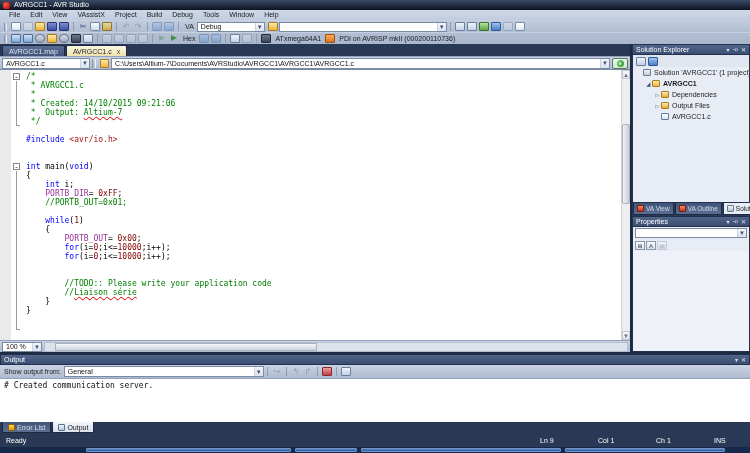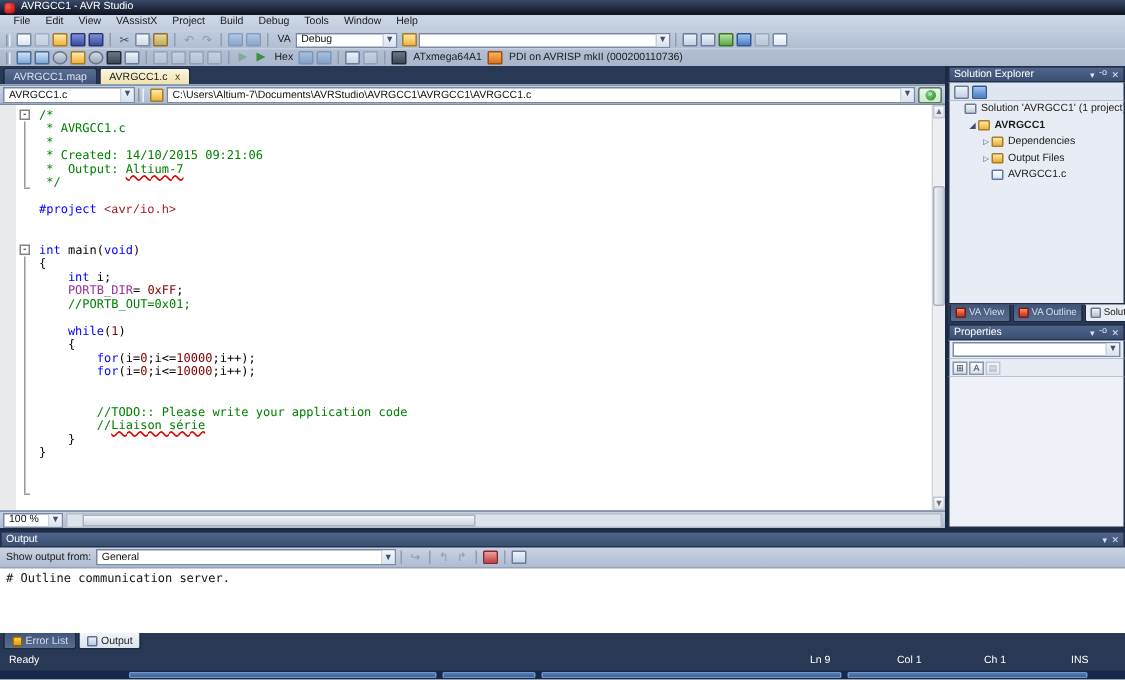--- a/index.html
+++ b/index.html
@@ -56,21 +56,21 @@
   .path-combo { flex:1; height:11px; }
   .go-btn { width:16px; height:11px; margin-left:2px; border:1px solid #5a7a5a; border-radius:2px; background:linear-gradient(#eaf6ea,#cfe8cf); display:flex; align-items:center; justify-content:center; flex:none; }
   .go-glyph { width:7px; height:7px; border-radius:50%; background:radial-gradient(circle at 35% 35%, #7ed07e, #1f8f1f); color:#fff; font-size:5px; line-height:7px; text-align:center; }
 
   
   .editor { flex:1; display:flex; min-height:0; background:#fff; border-top:1px solid #7a8aa5; }
   .code-wrap { flex:1; position:relative; overflow:hidden; background:linear-gradient(to right,#e9eaec 0,#e9eaec 11px,#fff 11px); }
   .code-area { position:absolute; inset:0; padding-top:2px; }
   .code-line { height:9px; line-height:9px; font-family:"DejaVu Sans Mono",monospace; font-size:8px; white-space:pre; margin-left:26px; color:#000; }
   .k { color:#0000ff; } .cm { color:#008000; } .p { color:#000;margin-top:36px; }
-  .m { color:#993399; } .n { color:#800000; } .s { color:#a31515;font-family:Liberation Mono, monospace; }
+  .m { color:#993399; } .n { color:#800000; } .s { color:#a31515; }
   .sq { text-decoration:underline; text-decoration-style:wavy; text-decoration-color:#e00000; }
   .caret { display:inline-block; width:1px; height:8px; background:#000; vertical-align:middle; }
   .fold-box { position:absolute; left:13px; width:7px; height:7px; border:1px solid #848484; background:#fff; color:#000; font-size:7px; line-height:5px; text-align:center; }
   .fold-line { position:absolute; left:16px; width:1px; background:#9a9a9a; }
   .fold-tick { position:absolute; left:16px; width:4px; height:1px; background:#9a9a9a; }
   .vscroll { width:9px; background:#eceef2; border-left:1px solid #d0d4da; display:flex; flex-direction:column; flex:none; }
   .vs-arrow { height:9px; color:#6a7284; font-size:6px; text-align:center; line-height:9px; background:linear-gradient(#fafbfc,#dfe3ea); border:1px solid #c2c8d2; }
   .vs-track { flex:1; position:relative; }
   .vs-thumb { position:absolute; left:0; right:0; top:18%; height:80px; background:linear-gradient(90deg,#f0f2f5,#c9cfd9); border:1px solid #aab2c0; border-radius:2px; }
   .editor-bottom { height:12px; background:linear-gradient(#c9d3e3,#aebbd0); display:flex; align-items:center; flex:none; border-top:1px solid #93a2ba; }
@@ -253,32 +253,33 @@
         <div class="code-wrap">
           <div class="code-area">
               <div class="code-line"><span class="cm">/*</span></div>
               <span class="fold-box" style="top: 3px;">-</span>
               <div class="code-line"><span class="cm"> * AVRGCC1.c</span></div>
               <div class="code-line"><span class="cm"> *</span></div>
               <div class="code-line"><span class="cm"> * Created: 14/10/2015 09:21:06</span></div>
               <div class="code-line"><span class="cm"> *  Output: </span><span class="cm sq">Altium-7</span></div>
               <div class="code-line"><span class="cm"> */</span></div>
               <div class="code-line"></div>
-              <div class="code-line"><span class="k">#project</span><span class="p"> </span><span class="s">&lt;avr/io.h&gt;</span></div>
+              <div class="code-line"><span class="k">#include</span><span class="p"> </span><span class="s">&lt;avr/io.h&gt;</span></div>
               <div class="code-line"></div>
               <div class="code-line"></div>
               <div class="code-line"><span class="k">int</span><span class="p"> main(</span><span class="k">void</span><span class="p">)</span></div>
               <span class="fold-box" style="top: 93px;">-</span>
               <div class="code-line"><span class="p">{</span></div>
               <div class="code-line"><span class="p">    </span><span class="k">int</span><span class="p"> i;</span></div>
               <div class="code-line"><span class="p">    </span><span class="m">PORTB_DIR</span><span class="p">= </span><span class="n">0xFF</span><span class="p">;</span></div>
               <div class="code-line"><span class="cm">    //PORTB_OUT=0x01;</span></div>
               <div class="code-line"></div>
               <div class="code-line"><span class="p">    </span><span class="k">while</span><span class="p">(</span><span class="n">1</span><span class="p">)</span></div>
               <div class="code-line"><span class="p">    {</span></div>
+              <div class="code-line"><span class="p">        </span><span class="m">PORTB_OUT</span><span class="p">= </span><span class="n">0x00</span><span class="p">;</span></div>
               <div class="code-line"><span class="p">        </span><span class="k">for</span><span class="p">(i=</span><span class="n">0</span><span class="p">;i&lt;=</span><span class="n">10000</span><span class="p">;i++);</span></div>
               <div class="code-line"><span class="p">        </span><span class="k">for</span><span class="p">(i=</span><span class="n">0</span><span class="p">;i&lt;=</span><span class="n">10000</span><span class="p">;i++);</span></div>
               <div class="code-line"></div>
               <div class="code-line"></div>
               <div class="code-line"><span class="cm">        //TODO:: Please write your application code</span></div>
               <div class="code-line"><span class="cm">        //</span><span class="cm sq">Liaison série</span></div>
               <div class="code-line"><span class="p">    }</span></div>
               <div class="code-line"><span class="p">}</span></div>
             </div>
           <div class="fold-line" style="top:11px;height:44px;"></div>
@@ -406,21 +407,21 @@
       <span class="tb-sep"></span>
       <span class="ico i-arrow dis">↪</span>
       <span class="tb-sep"></span>
       <span class="ico i-arrow dis">↰</span>
       <span class="ico i-arrow dis">↱</span>
       <span class="tb-sep"></span>
       <span class="ico i-red"></span>
       <span class="tb-sep"></span>
       <span class="ico i-win"></span>
     </div>
-    <div class="out-content"># Outline communication server.</div>
+    <div class="out-content"># Created communication server.</div>
   </div>
 
   <div class="bottom-tabs">
     <div class="b-tab inactive">
       <span class="bt-ico bt-err"></span>
       <span>Error List</span>
     </div>
     <div class="b-tab active">
       <span class="bt-ico bt-out"></span>
       <span>Output</span>

